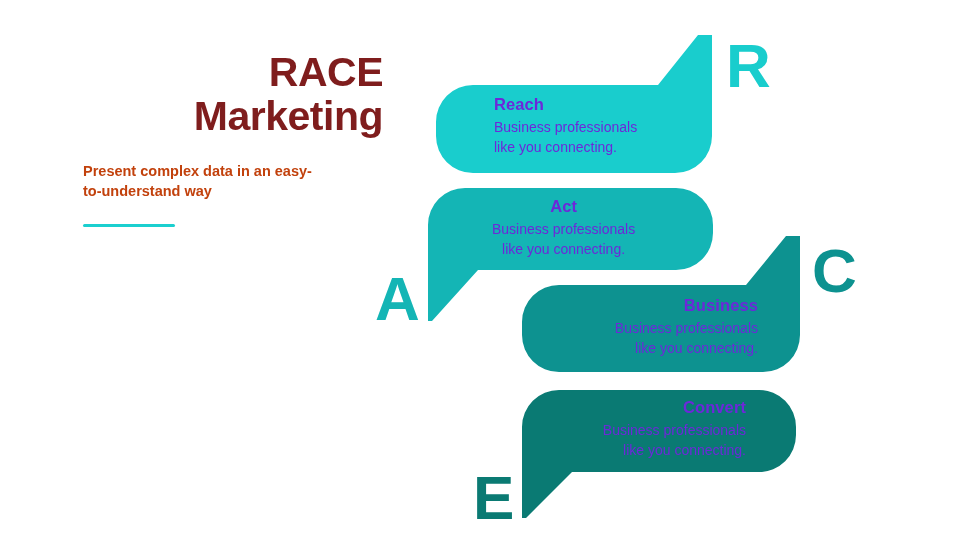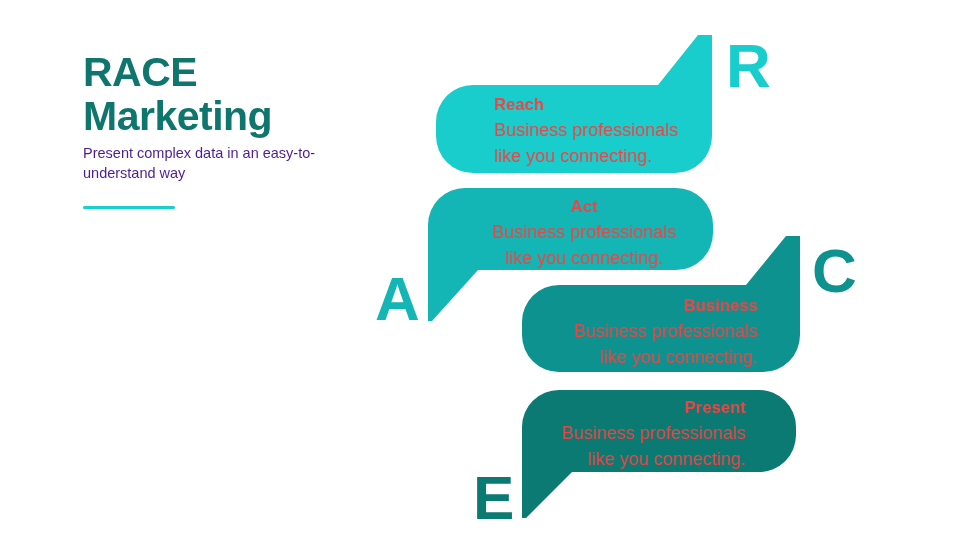--- a/index.html
+++ b/index.html
@@ -22,62 +22,63 @@
     position: absolute;
     left: 83px;
     top: 50px;
     width: 300px;
   }
   .slide-title {
     font-size: 41px;
     font-weight: 700;
     line-height: 1.08;
     letter-spacing: -0.5px;
-    color: #0f766e;
+    color: #7f1d1d;
     white-space: pre-line;
+    text-align: right;
   }
   .slide-subtitle {
-    margin-top: 4px;
+    margin-top: 22px;
     font-size: 14.5px;
     line-height: 1.42;
-    color: #4c1d95;
-    font-weight: 400;
+    color: #c2410c;
+    font-weight: 700;
     max-width: 245px;
   }
   .title-rule {
     margin-top: 22px;
     width: 92px;
     height: 3px;
     background: #1bcfcf;
     border-radius: 2px;
   }
 
   
   .card {
     position: absolute;
-    color: #ef4444;
+    color: #6d28d9;
   }
   .card .bubble-svg {
     position: absolute;
     left: 0;
     top: 0;
     overflow: visible;
   }
   .card-text {
     position: absolute;
     z-index: 2;
   }
   .card-title {
     font-size: 16.5px;
     font-weight: 700;
     letter-spacing: 0.1px;
     margin-bottom: 3px;
   }
   .card-body {
-    font-size: 18px;
+    font-size: 14px;
     line-height: 1.45;
     font-weight: 400;
     white-space: pre-line;
   }
 
   
   .big-letter {
     position: absolute;
     font-size: 62px;
     font-weight: 700;
@@ -136,20 +137,20 @@
     </div>
   </div>
   <div class="big-letter" style="left:812px; top:240px; color:#0d9290;">C</div>
 
   <div class="card" style="left:510px; top:390px; width:290px; height:130px;">
     <svg class="bubble-svg" width="290" height="130" viewBox="0 0 290 130">
       <path d="M49,0 L249,0 A37,37 0 0 1 286,37 L286,45 A37,37 0 0 1 249,82
                L62,82 L16,128 L12,128 L12,37 A37,37 0 0 1 49,0 Z" fill="#0a7a73"></path>
     </svg>
     <div class="card-text" style="left:40px; top:8px; width:196px; text-align:right;">
-      <div class="card-title">Present</div>
+      <div class="card-title">Convert</div>
       <div class="card-body">Business professionals
 like you connecting.</div>
     </div>
   </div>
   <div class="big-letter" style="left:473px; top:467px; color:#0a7a73;">E</div>
 
 </div>
 
 </body></html>

